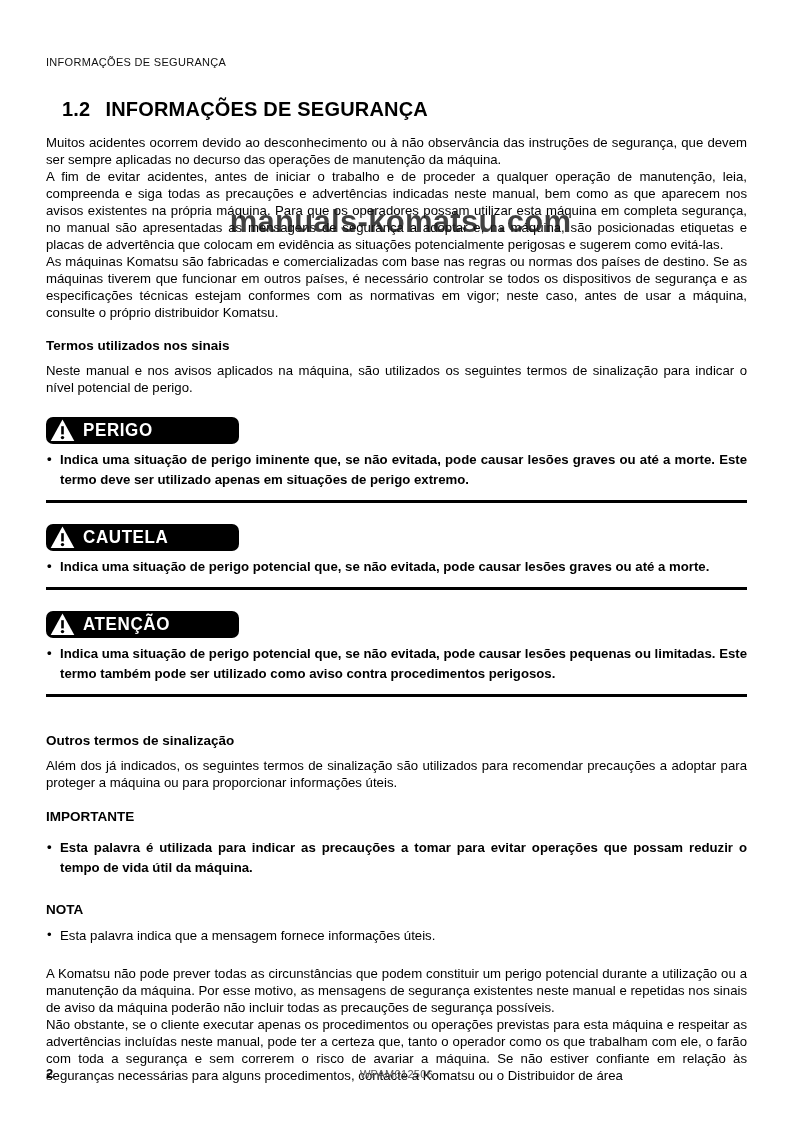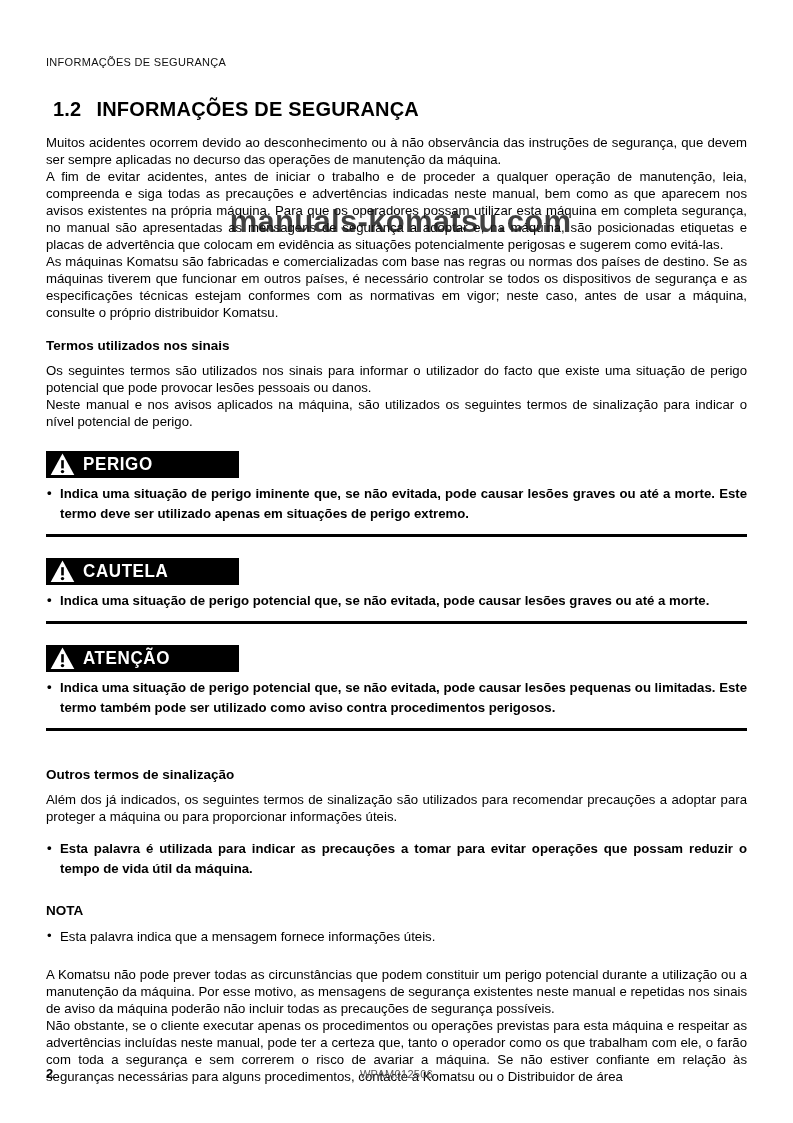--- a/index.html
+++ b/index.html
@@ -13,21 +13,21 @@
     box-sizing:border-box;
     padding:56px 46px 0 46px;
     overflow:hidden;
   }
   .running-header {
     font-size:11px;
     letter-spacing:0.3px;
     color:#111;
   }
   .title {
-    margin:30px 0 0 7px;
+    margin:30px 0 0 16px;
     font-size:20px;
     font-weight:bold;
     letter-spacing:0.2px;
     display:flex;
     gap:15px;
     align-items:center;
   }
   .body-block { margin-top:13px; }
   p.body {
     margin:0;
@@ -45,20 +45,21 @@
 
   .banner {
     width:193px; height:27px;
     background:#000000;
     color:#ffffff;
     display:flex;
     align-items:center;
     box-sizing:border-box;
     padding-left:4px;
     margin-top:21px;
+    border-radius:7px;
   }
   .banner-label {
     font-size:17px;
     font-weight:bold;
     letter-spacing:0.6px;
     margin-left:8px;
     transform:scaleY(1.05);
   }
   .tri-icon { display:flex; align-items:center; }
   .tri-icon svg { display:block; }
@@ -123,21 +124,20 @@
   <div class="body-block">
     <p class="body">Muitos acidentes ocorrem devido ao desconhecimento ou à não observância das instruções de segurança, que devem ser sempre aplicadas no decurso das operações de manutenção da máquina.</p>
     <p class="body">A fim de evitar acidentes, antes de iniciar o trabalho e de proceder a qualquer operação de manutenção, leia, compreenda e siga todas as precauções e advertências indicadas neste manual, bem como as que aparecem nos avisos existentes na própria máquina. Para que os operadores possam utilizar esta máquina em completa segurança, no manual são apresentadas as mensagens de segurança a adoptar e, na máquina, são posicionadas etiquetas e placas de advertência que colocam em evidência as situações potencialmente perigosas e sugerem como evitá-las.</p>
     <p class="body">As máquinas Komatsu são fabricadas e comercializadas com base nas regras ou normas dos países de destino. Se as máquinas tiverem que funcionar em outros países, é necessário controlar se todos os dispositivos de segurança e as especificações técnicas estejam conformes com as normativas em vigor; neste caso, antes de usar a máquina, consulte o próprio distribuidor Komatsu.</p>
   </div>
 
   <div class="watermark">manuals-komatsu.com</div>
 
   <div class="subhead">Termos utilizados nos sinais</div>
   <div>
-    <p class="body">Os seguintes termos são utilizados nos sinais para informar o utilizador do facto que existe uma situação de perigo potencial que pode provocar lesões pessoais ou danos.</p>
     <p class="body">Neste manual e nos avisos aplicados na máquina, são utilizados os seguintes termos de sinalização para indicar o nível potencial de perigo.</p>
   </div>
 
   <div>
     <div class="banner">
       <span class="tri-icon">
         <svg width="25" height="23" viewBox="0 0 25 23" aria-hidden="true">
           <path d="M12.5 0.5 L24.3 22 L0.7 22 Z" fill="#ffffff"></path>
           <rect x="11.2" y="7.2" width="2.6" height="8.2" fill="#000000"></rect>
           <circle cx="12.5" cy="18.6" r="1.7" fill="#000000"></circle>
@@ -184,20 +184,21 @@
     <div class="bullet bold">
       <span class="dot-cell"></span>
       <p>Indica uma situação de perigo potencial que, se não evitada, pode causar lesões pequenas ou limitadas. Este termo também pode ser utilizado como aviso contra procedimentos perigosos.</p>
     </div>
     <div class="rule"></div>
   </div>
 
   <div class="subhead wide-top">Outros termos de sinalização</div>
   <p class="body">Além dos já indicados, os seguintes termos de sinalização são utilizados para recomendar precauções a adoptar para proteger a máquina ou para proporcionar informações úteis.</p>
 
+  <div class="subhead tight">IMPORTANTE</div>
   <div class="bullet bold" style="margin-top:14px">
     <span class="dot-cell"></span>
     <p>Esta palavra é utilizada para indicar as precauções a tomar para evitar operações que possam reduzir o tempo de vida útil da máquina.</p>
   </div>
 
   <div class="subhead tight" style="margin-top:24px">NOTA</div>
   <div class="bullet" style="margin-top:9px">
     <span class="dot-cell"></span>
     <p>Esta palavra indica que a mensagem fornece informações úteis.</p>
   </div>

